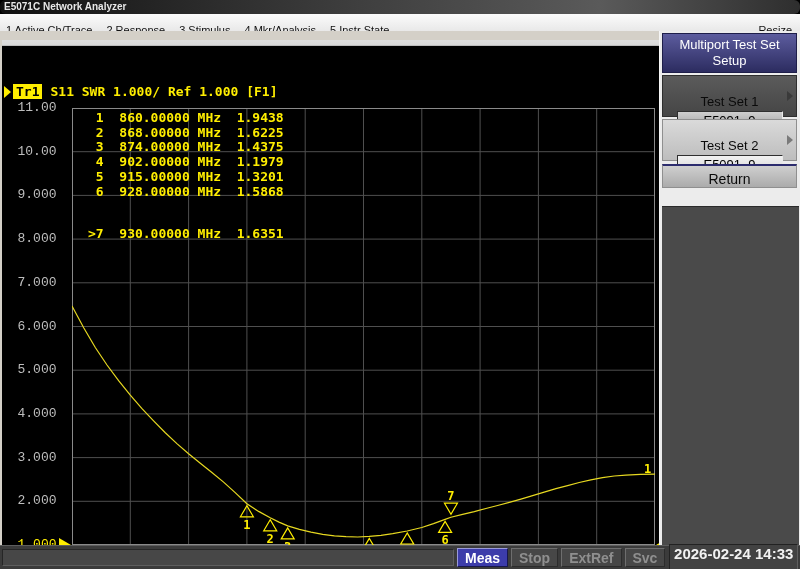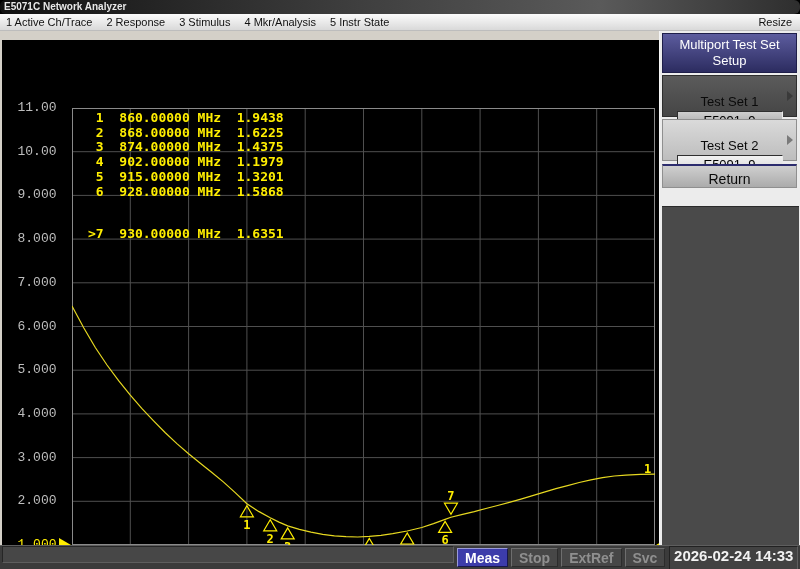--- a/index.html
+++ b/index.html
@@ -3,21 +3,21 @@
 <meta charset="utf-8">
 <style>
   html,body{margin:0;padding:0;background:#202020;}
   .root{position:relative;width:800px;height:569px;background:#000;overflow:hidden;
         font-family:"Liberation Sans",sans-serif;-webkit-font-smoothing:antialiased;}
   
   .titlebar{position:absolute;left:0;top:0;width:800px;height:14px;
             background:linear-gradient(to right,#111 0%,#3f3f3f 45%,#5a5a5a 75%,#2e2e2e 100%);
             color:#e8e8e8;font-size:10px;font-weight:bold;line-height:14px;padding-left:4px;box-sizing:border-box;border-radius:6px;}
   
-  .menubar{position:absolute;left:0;top:14px;width:800px;height:17px;
+  .menubar{position:absolute;left:0;top:14px;width:800px;height:32px;
            background:linear-gradient(#fbfbfb,#d9d9d9);border-bottom:1px solid #bdbdbd;
            display:flex;align-items:center;font-size:11px;color:#111;box-sizing:border-box;}
   .menubar .mitem{margin-left:14px;white-space:nowrap;cursor:default;}
   .menubar .mitem:first-child{margin-left:6px;}
   .menubar .resize{margin-left:auto;margin-right:8px;}
   
   .screen-topgap{position:absolute;left:0;top:31px;width:659px;height:9px;background:#d4d0c8;}
   .screen-leftstrip{position:absolute;left:0;top:31px;width:2px;height:514px;background:#d4d0c8;}
   .screen{position:absolute;left:0;top:31px;width:659px;height:514px;background:transparent;}
   .screen-black{position:absolute;left:2px;top:40px;width:657px;height:487px;background:#000;}
@@ -79,21 +79,21 @@
   .skey.return{top:133px;height:24px;background:linear-gradient(#cfcfcf,#ababab);color:#0a0a0a;
                border:1px solid #8f8f8f;border-top:2px solid #2c2c6e;
                display:flex;align-items:flex-end;justify-content:center;font-size:14px;}
   .skey-arrow{position:absolute;right:3px;top:50%;margin-top:-5px;width:0;height:0;
               border-left:6px solid #3a3a3a;border-top:5px solid transparent;border-bottom:5px solid transparent;}
   .skey.light .skey-arrow{border-left-color:#7a7a7a;}
   .pfill{position:absolute;left:2px;top:175px;width:137px;height:339px;background:#4a4a4a;
          border-top:1px solid #2a2a2a;}
   
   .statusbar{position:absolute;left:0;top:545px;width:800px;height:24px;background:#3b3b3b;
-             border-top:1px solid #5e5e5e;display:flex;box-sizing:border-box;
+             border-top:1px solid #5e5e5e;display:flex;align-items:center;box-sizing:border-box;
              font-size:14px;font-weight:bold;}
   .msgstrip{flex:0 0 452px;height:17px;margin-left:2px;background:#474747;
             border:1px solid;border-color:#262626 #5e5e5e #5e5e5e #262626;box-sizing:border-box;}
   .sitem{height:19px;line-height:18px;padding:0 7px;margin-left:3px;box-sizing:border-box;white-space:nowrap;}
   .sitem.active{background:#3c3caa;color:#fff;border:1px solid;border-color:#9a9ad8 #17174d #17174d #9a9ad8;}
   .sitem.dim{background:#474747;color:#8f8f8f;border:1px solid;border-color:#6e6e6e #2c2c2c #2c2c2c #6e6e6e;}
   .datetime{flex:1;height:27px;line-height:18px;margin:0 2px 0 4px;background:#424242;color:#f2f2f2;
             border:1px solid;border-color:#222 #5e5e5e #5e5e5e #222;text-align:center;
             font-size:15px;box-sizing:border-box;white-space:nowrap;}
 </style>
@@ -116,20 +116,25 @@
       </div>
     <span class="resize">Resize</span>
   </div>
 
   <div class="screen-topgap"></div>
   <div class="screen-leftstrip"></div>
 
   <div class="screen">
     <div class="screen-black"></div>
 
+    <div class="trhdr">
+      <span class="tr-arrow"></span>
+      <span class="tr-badge">Tr1</span>
+      <span class="tr-text">S11 SWR 1.000/ Ref 1.000 [F1]</span>
+    </div>
 
     <div id="ylabels">
         <div class="ylab" style="left: 6px; top: 70px;">11.00</div>
         <div class="ylab" style="left: 6px; top: 113.7px;">10.00</div>
         <div class="ylab" style="left: 6px; top: 157.4px;">9.000</div>
         <div class="ylab" style="left: 6px; top: 201.1px;">8.000</div>
         <div class="ylab" style="left: 6px; top: 244.8px;">7.000</div>
         <div class="ylab" style="left: 6px; top: 288.5px;">6.000</div>
         <div class="ylab" style="left: 6px; top: 332.2px;">5.000</div>
         <div class="ylab" style="left: 6px; top: 375.9px;">4.000</div>

